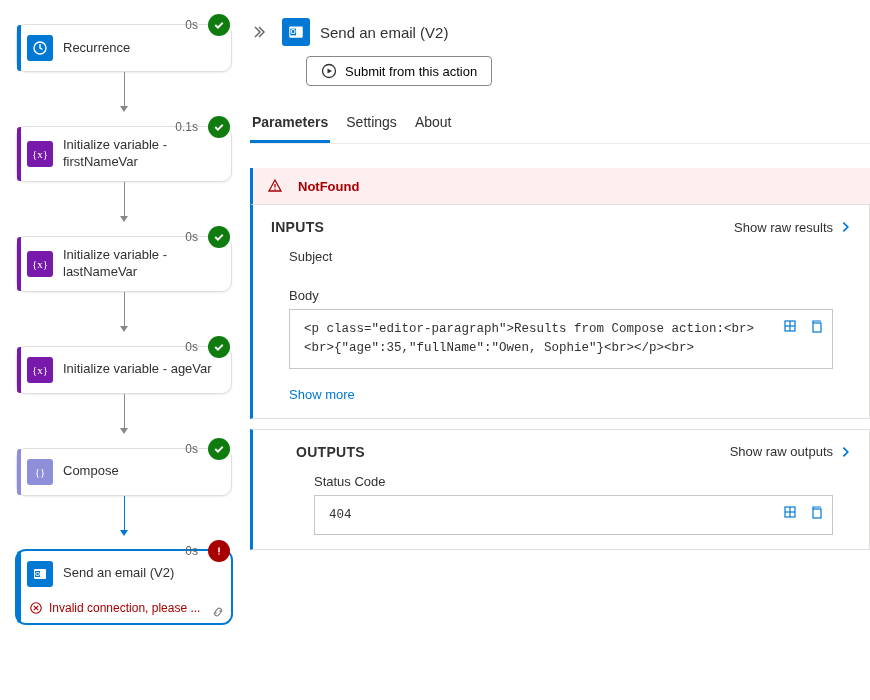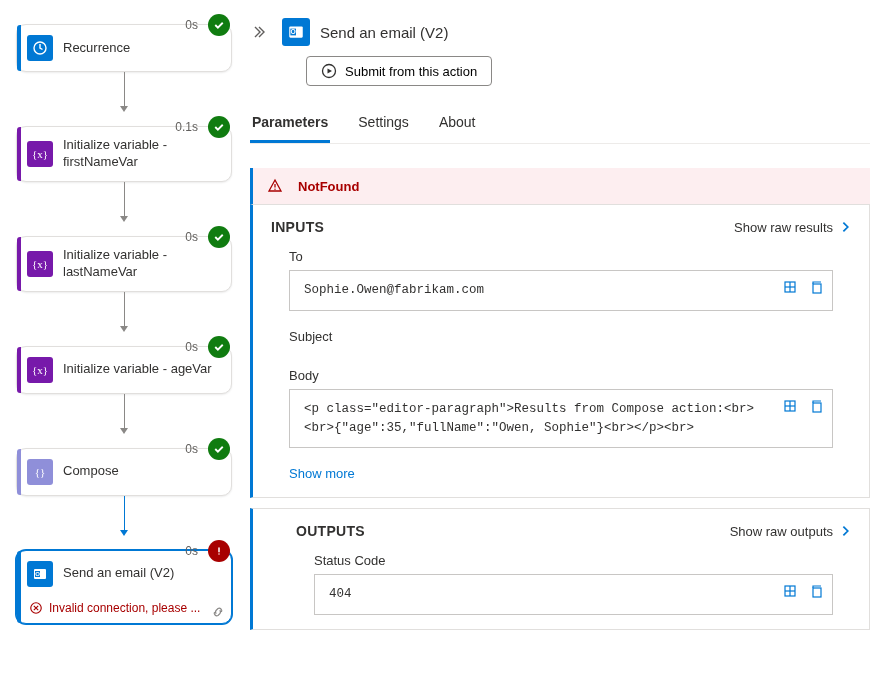--- a/index.html
+++ b/index.html
@@ -38,21 +38,21 @@
   .conn .line.blue { background:#0078d4; }
   .conn .arrow { width:0;height:0;border-left:4px solid transparent;border-right:4px solid transparent;border-top:6px solid #8a8886; }
   .conn .arrow.blue { border-top-color:#0078d4; }
   
   .dhead { display:flex; align-items:center; gap:10px; padding:0 12px 0 0;}
   .dhead .chev { width:22px; display:flex; align-items:center; justify-content:center; color:#605e5c;}
   .dhead .dicn { width:28px;height:28px;border-radius:3px;background:#0078d4;display:flex;align-items:center;justify-content:center;}
   .dtitle { font-size:15px; font-weight:400;}
   .submit-row { padding:10px 0 18px 56px;}
   .pill-btn { display:inline-flex; align-items:flex-end; gap:8px; border:1px solid #8a8886; border-radius:4px; padding:6px 14px; font-size:13px; background:#fff; cursor:pointer;}
-  .tabs { display:flex; gap:26px; padding:0 0 0 0; border-bottom:1px solid #edebe9; }
+  .tabs { display:flex; gap:14px; padding:0 0 0 0; border-bottom:1px solid #edebe9; }
   .tab { padding:10px 2px; font-size:14px; color:#323130; cursor:pointer; border-bottom:3px solid transparent;}
   .tab.active { border-bottom-color:#0078d4; font-weight:600;}
   .error-banner { background:#fdeef0; padding:10px 14px; display:flex; align-items:center; gap:15px; color:#a80000; font-weight:600; font-size:13px; margin-top:24px; border-left:3px solid #0078d4;}
   .panel { border:1px solid #e1dfdd; border-left:3px solid #0078d4; margin-top:0; }
   .panel + .panel, .panel.second { margin-top:10px;padding-left:25px; }
   .panel-head { display:flex; align-items:center; justify-content:space-between; padding:14px 16px 10px 18px; }
   .panel-head h3 { font-size:14px; letter-spacing:.3px; font-weight:700;}
   .showraw { display:flex; align-items:center; gap:6px; color:#323130; font-size:13px; cursor:pointer;}
   .showraw svg { color:#0078d4; }
   .field { padding:4px 36px 14px 36px; }
@@ -287,37 +287,20 @@
       <div class="panel-head">
         <h3>INPUTS</h3>
         <div class="showraw">
           <span>Show raw results</span>
           <svg width="14" height="14" viewBox="0 0 16 16" fill="none" stroke="#0078d4" stroke-width="2">
               <polyline points="5,3 10,8 5,13"></polyline>
             </svg>
         </div>
       </div>
 
-      <div class="field">
-        <div class="field-label">To</div>
-        <div class="field-box">
-          <span>Sophie.Owen@fabrikam.com</span>
-          <div class="box-actions">
-            <svg width="16" height="16" viewBox="0 0 16 16" fill="none" stroke="#0078d4" stroke-width="1.2">
-                <rect x="3" y="3" width="10" height="10"></rect>
-                <line x1="3" y1="8" x2="13" y2="8"></line>
-                <line x1="8" y1="3" x2="8" y2="13"></line>
-              </svg>
-            <svg width="16" height="16" viewBox="0 0 16 16" fill="none" stroke="#0078d4" stroke-width="1.2">
-                <rect x="5" y="5" width="8" height="9"></rect>
-                <path d="M5 5V3h8"></path>
-              </svg>
-          </div>
-        </div>
-      </div>
 
       <div class="field">
         <div class="field-label">Subject</div>
       </div>
 
       <div class="field">
         <div class="field-label">Body</div>
         <div class="field-box">
           <span>&lt;p class="editor-paragraph"&gt;Results from Compose action:&lt;br&gt;&lt;br&gt;{"age":35,"fullName":"Owen, Sophie"}&lt;br&gt;&lt;/p&gt;&lt;br&gt;</span>
           <div class="box-actions">

